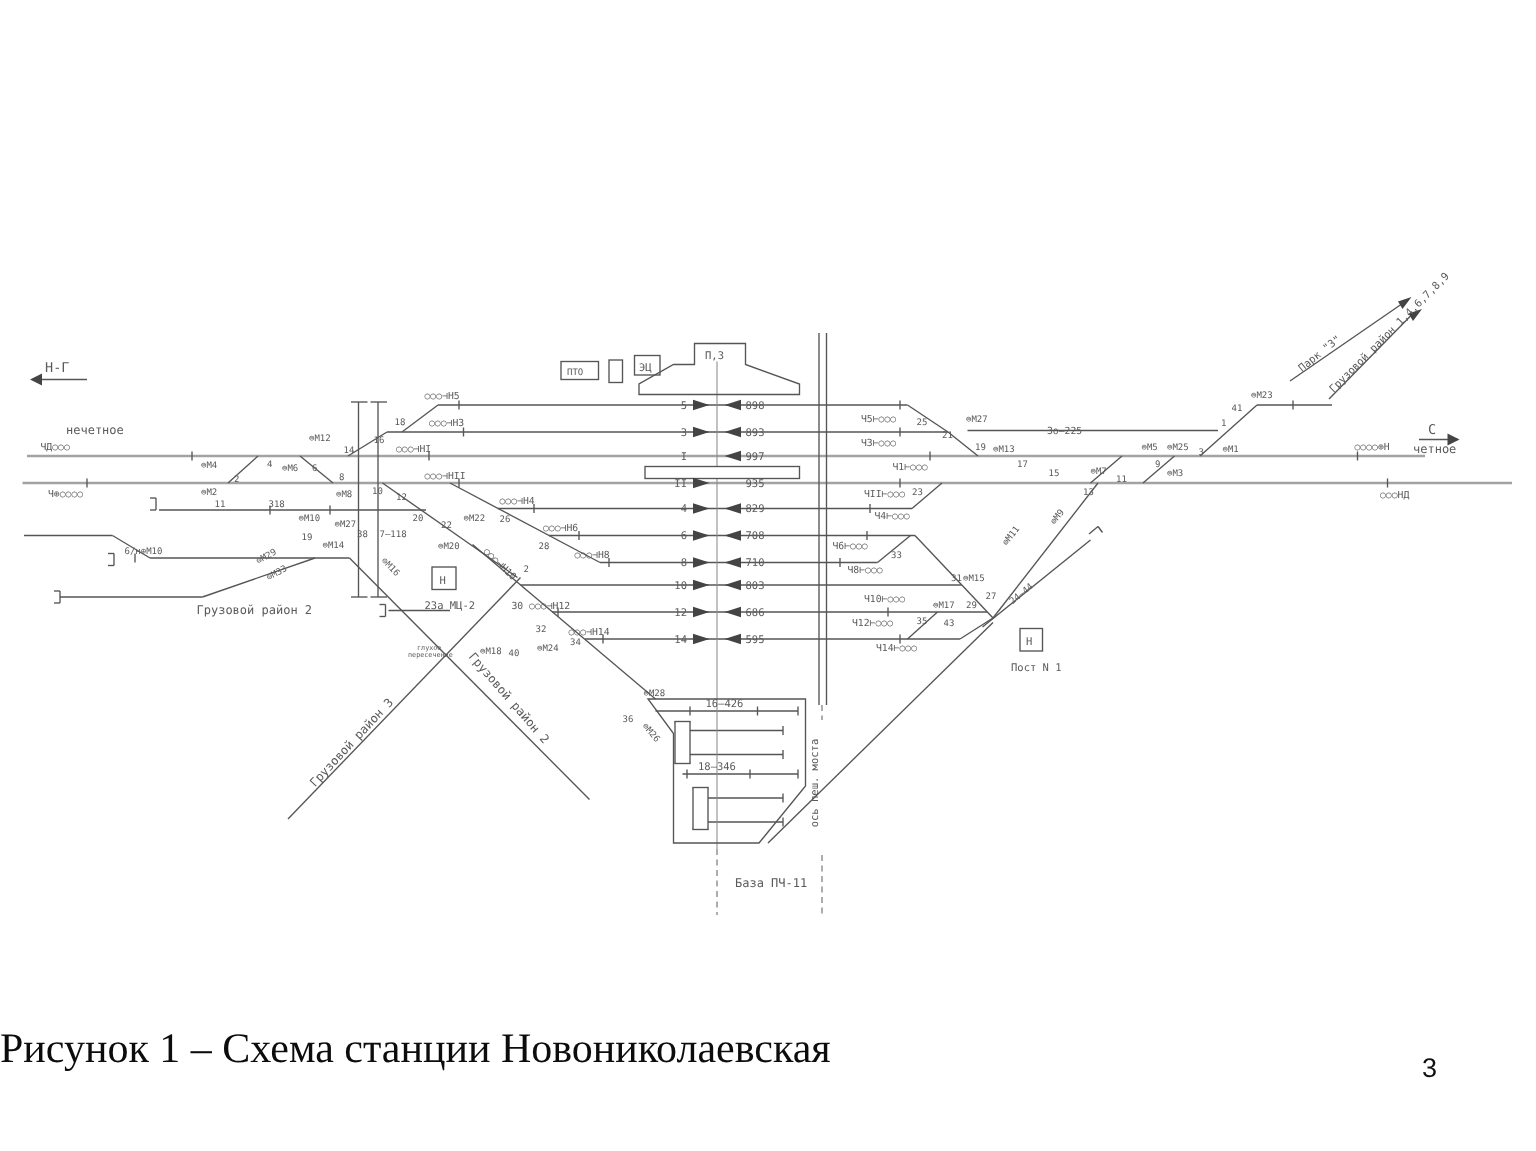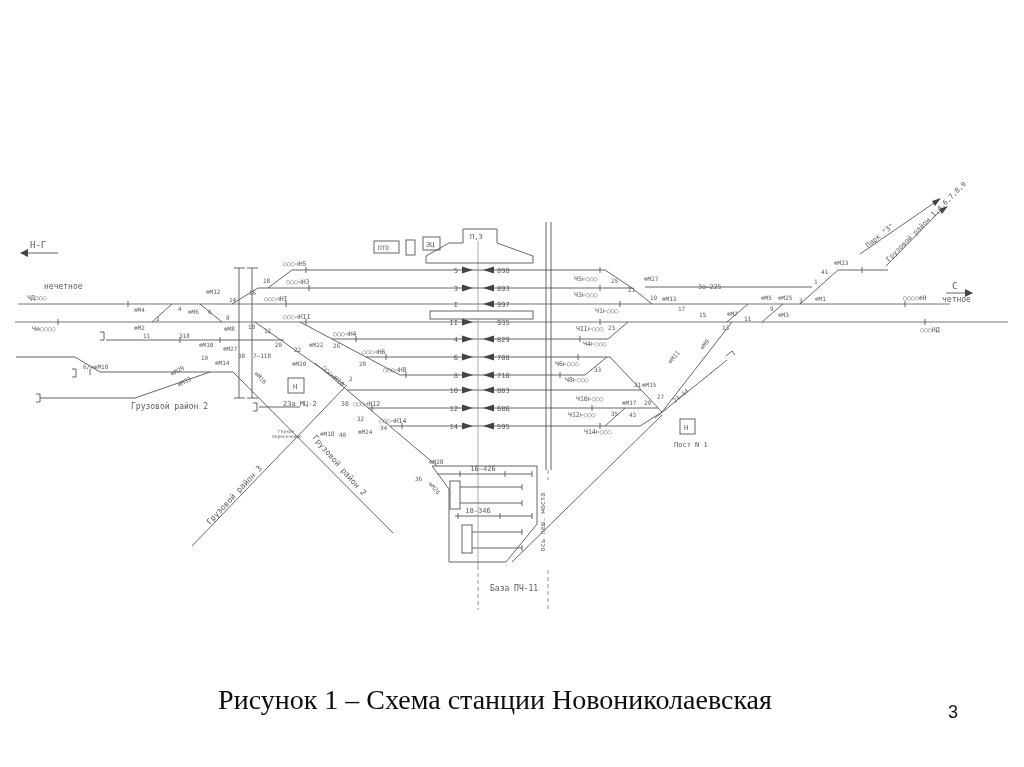--- a/index.html
+++ b/index.html
@@ -1,18 +1,18 @@
 <!DOCTYPE html>
 <html><head>
 <meta charset="utf-8">
 <style>
   html,body{margin:0;padding:0;background:#fff;width:1024px;height:767px;overflow:hidden;}
   #page{position:relative;width:1024px;height:767px;background:#fff;font-family:"DejaVu Sans Mono","DejaVu Sans",monospace;}
   #diagram{position:absolute;left:0;top:0;width:1024px;height:767px;}
-  #caption{position:absolute;left:0;top:684px;width:990px;text-align:center;
+  #caption{position:absolute;left:0;top:684px;width:990px;
            font-family:"Liberation Serif","DejaVu Serif",serif;font-size:28px;color:#0c0c0c;}
   #pagenum{position:absolute;left:948px;top:702px;font-family:"Liberation Sans","DejaVu Sans",sans-serif;
            font-size:18px;color:#111;}
   svg text{fill:#5a5a5a;}
 </style>
 </head>
 <body>
 
 <div id="page">
   <div id="diagram"><svg viewBox="0 0 1024 767" width="1024" height="767">

